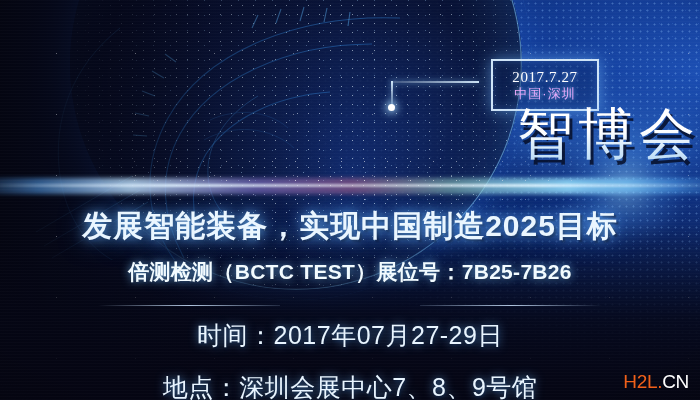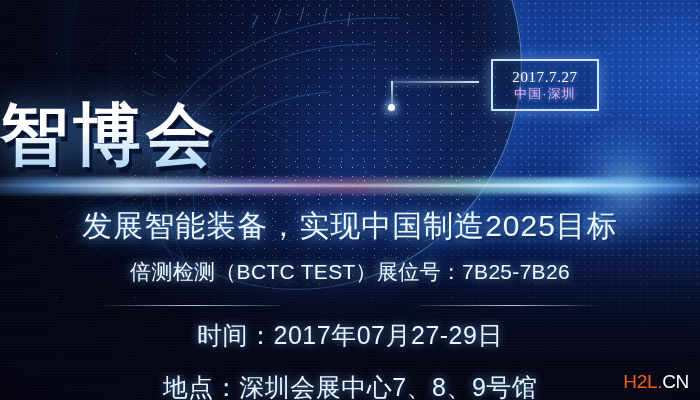--- a/index.html
+++ b/index.html
@@ -166,42 +166,42 @@
     box-shadow:0 0 6px rgba(150,210,255,.6);
   }
   .badge-dot{
     position:absolute;left:388px;top:104px;width:7px;height:7px;border-radius:50%;
     background:#ffffff;box-shadow:0 0 9px 2px rgba(170,220,255,.95);
   }
 
   
   .title{
     position:absolute;left:0;right:0;top:97px;
-    text-align:left;
-    font-size:68px;line-height:74px;
-    font-weight:bold;
+    text-align:right;
+    font-size:56px;line-height:74px;
+    font-weight:normal;
     letter-spacing:5px;
     background:linear-gradient(180deg,#ffffff 0%,#ffffff 46%,#d9ecfb 66%,#a9d2f3 100%);
     -webkit-background-clip:text;background-clip:text;
     color:transparent;
     -webkit-text-fill-color:transparent;
     filter:drop-shadow(3px 5px 0 rgba(6,14,40,.85)) drop-shadow(0 0 18px rgba(90,170,255,.55));
   }
   .subtitle{
     position:absolute;left:0;right:0;top:206px;
     text-align:center;
-    font-size:30px;line-height:40px;font-weight:normal;
+    font-size:30px;line-height:40px;font-weight:bold;
     letter-spacing:1px;
     color:#eaf6ff;
     text-shadow:0 0 12px rgba(110,185,255,.9),0 0 26px rgba(60,140,255,.55),2px 2px 2px rgba(4,10,34,.9);
   }
   .exhibitor{
     position:absolute;left:0;right:0;top:256px;
     text-align:center;
-    font-size:21px;line-height:32px;font-weight:normal;
+    font-size:21px;line-height:32px;font-weight:bold;
     letter-spacing:.3px;
     color:#f2fbff;
     text-shadow:0 0 9px rgba(120,195,255,.85),1px 2px 2px rgba(4,10,34,.9);
   }
 
   
   .divider{
     position:absolute;top:305px;height:1px;
     background:linear-gradient(90deg,rgba(190,220,255,0),rgba(205,228,255,.85),rgba(190,220,255,.15));
   }

